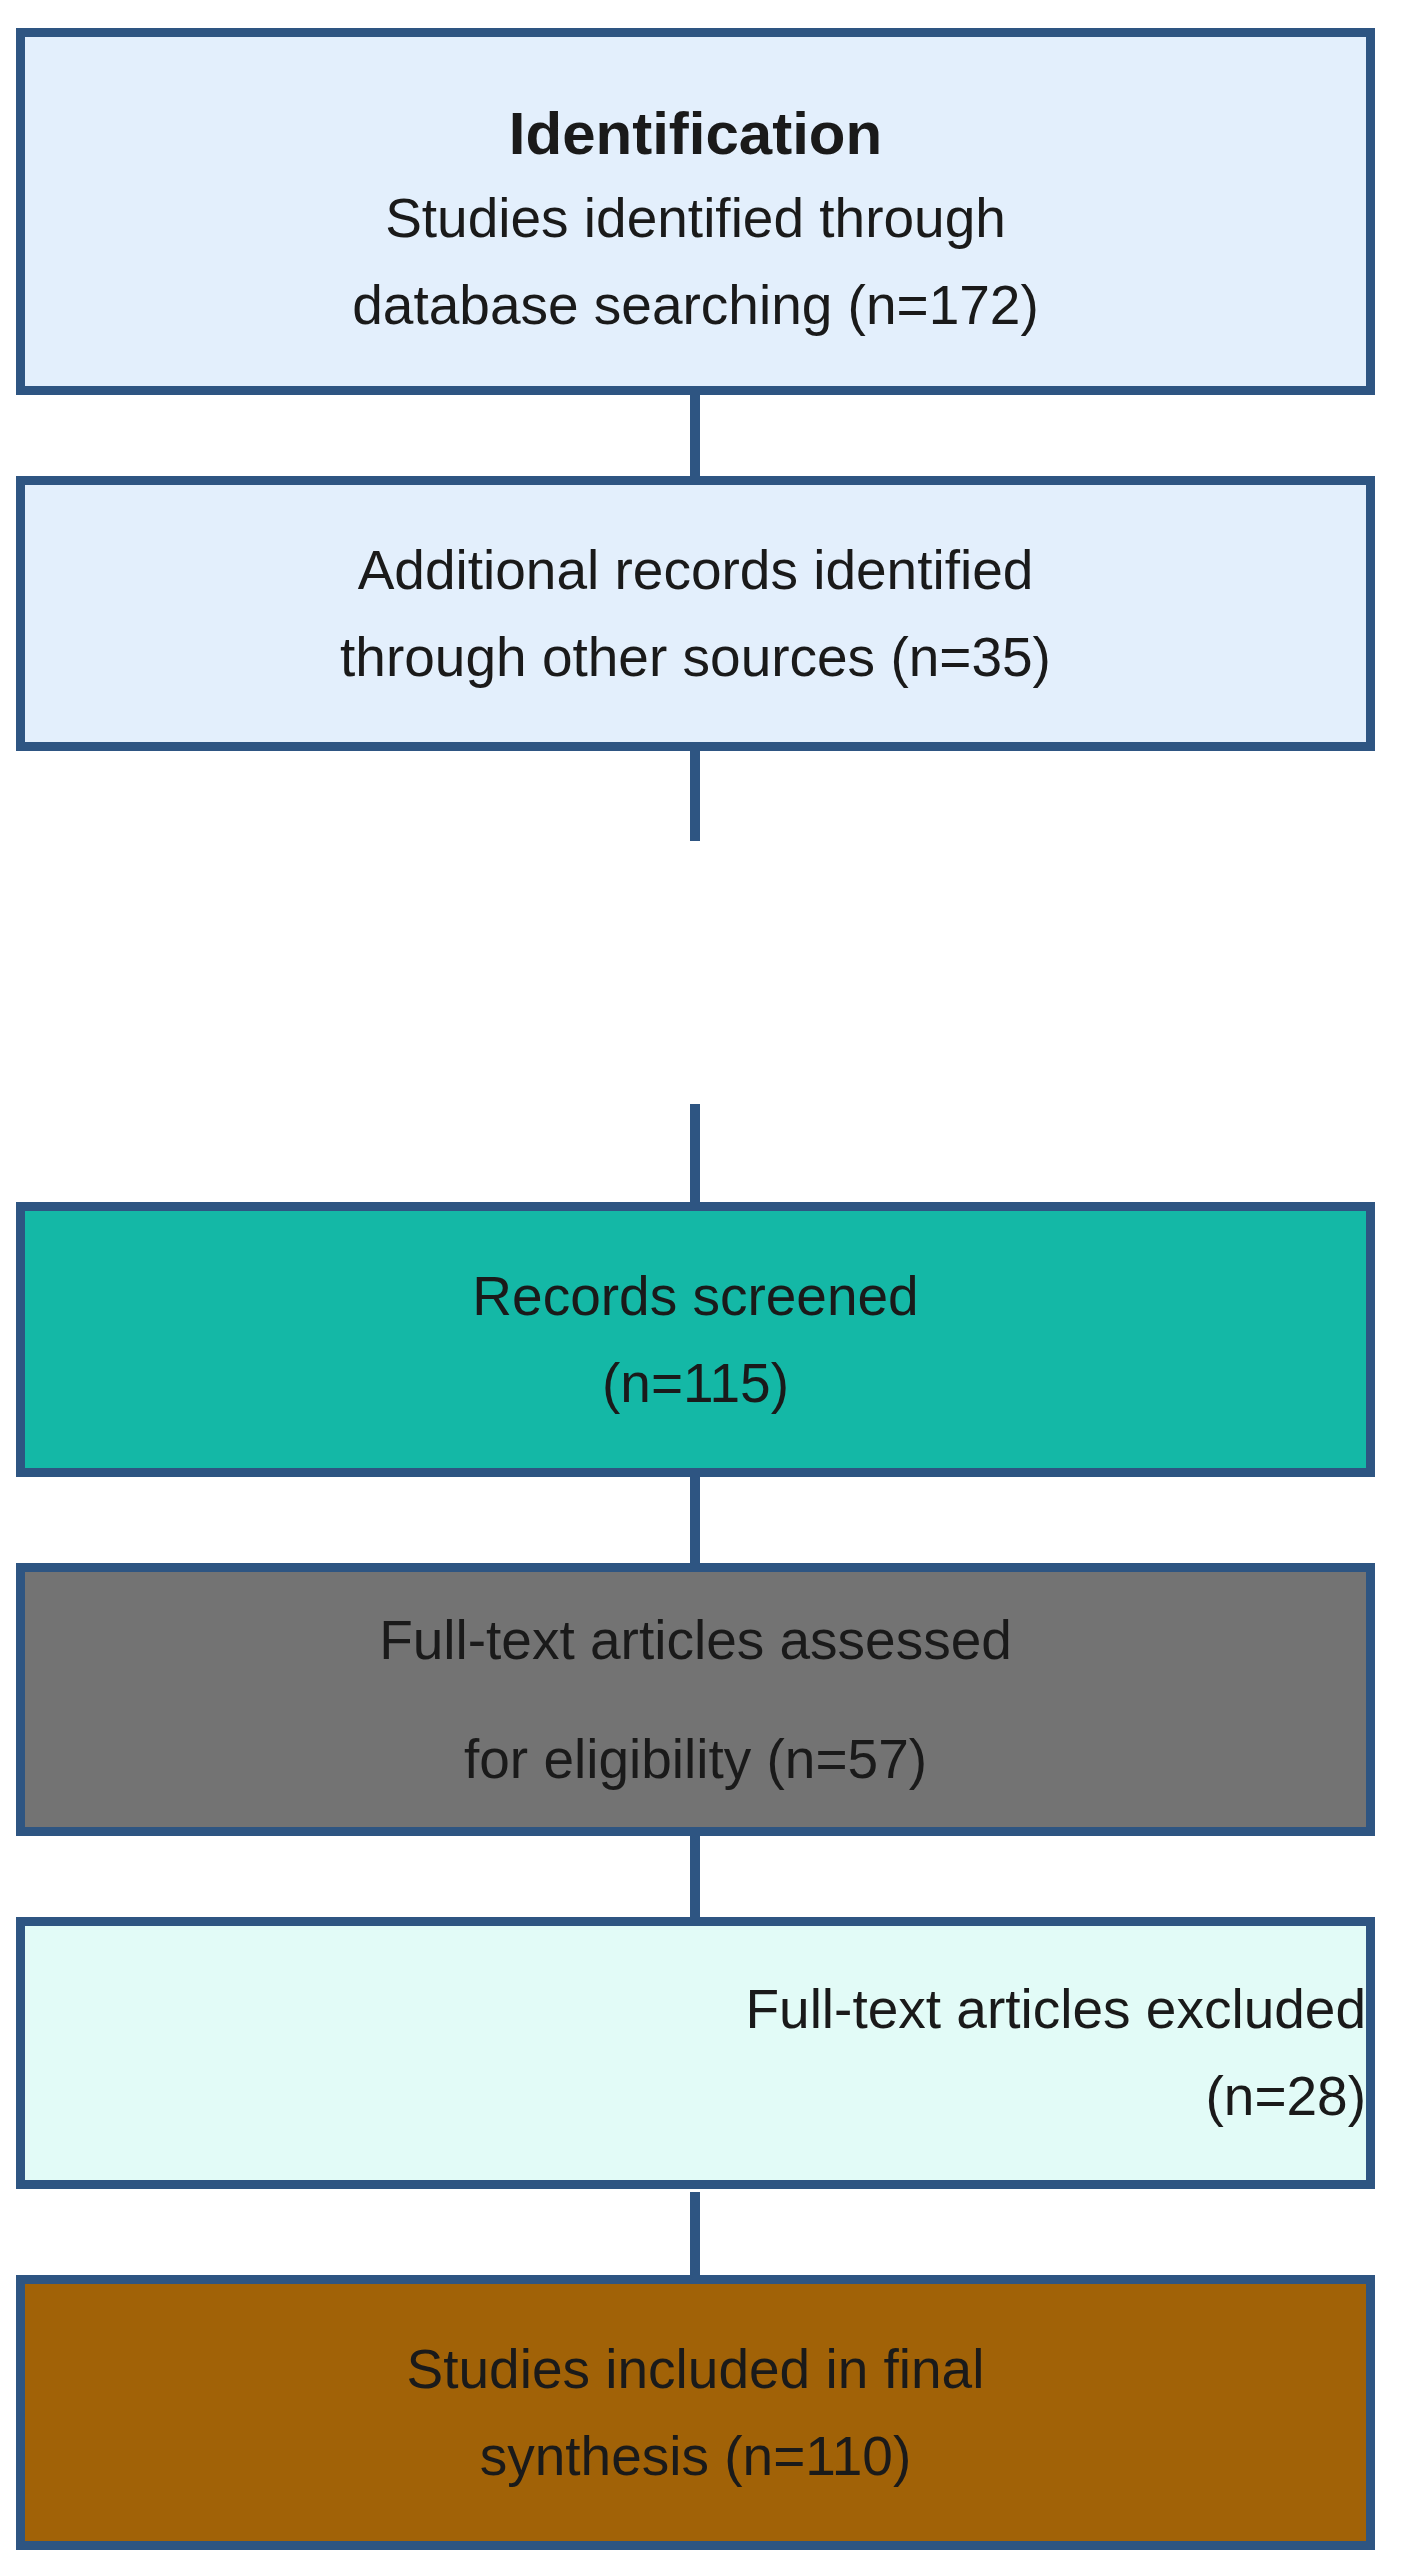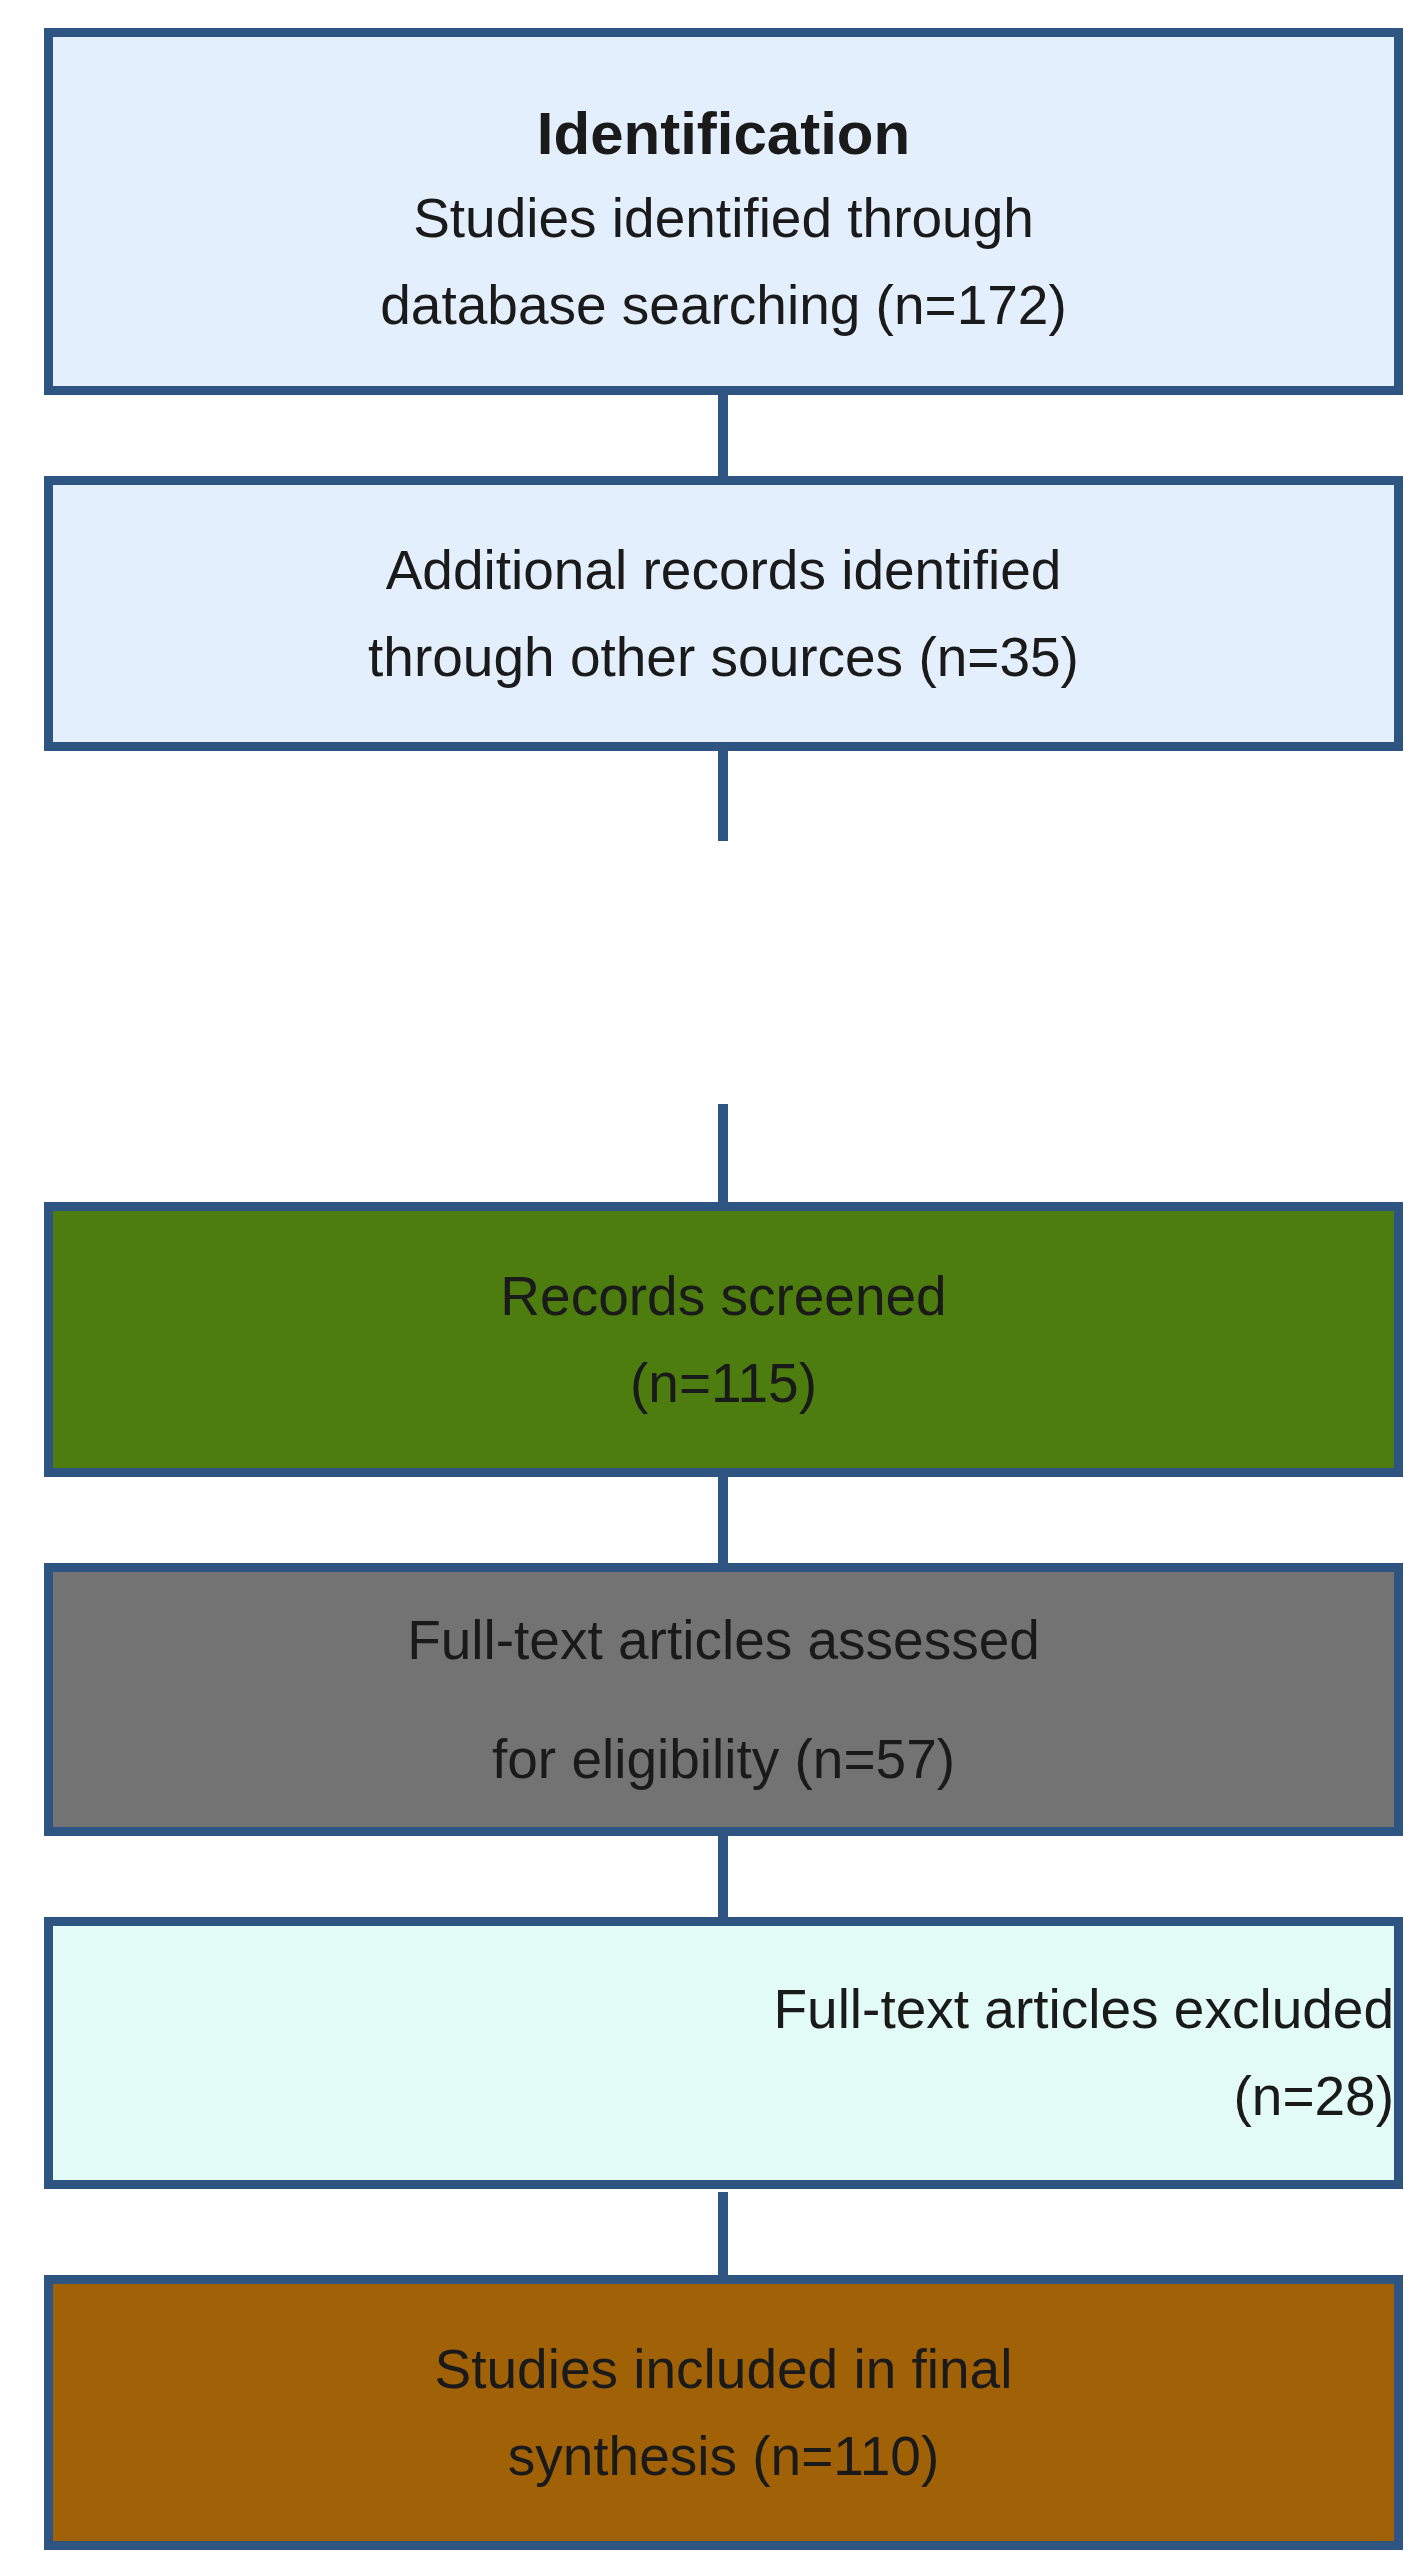--- a/index.html
+++ b/index.html
@@ -10,21 +10,20 @@
   body {
     width: 1405px;
     height: 2576px;
     position: relative;
     font-family: "Liberation Sans", sans-serif;
     color: #1a1a1a;
   }
   .flowchart {
     position: absolute;
     inset: 0;
-    margin-left: 28px;
   }
   .flow-box {
     position: absolute;
     left: 16px;
     width: 1359px;
     box-sizing: border-box;
     border: 9px solid #2e5582;
     display: flex;
     flex-direction: column;
     justify-content: center;
@@ -82,21 +81,21 @@
   <div id="box-2" class="flow-box fill-blue" style="background-color: rgb(227, 239, 252);">
     <span class="box-line">Additional records identified</span>
     <span class="box-line">through other sources (n=35)</span>
   </div>
 
   <div id="conn-2" class="connector"></div>
 
 
   <div id="conn-3" class="connector"></div>
 
-  <div id="box-4" class="flow-box fill-blue" style="background-color: #4d7c0f;">
+  <div id="box-4" class="flow-box fill-blue" style="background-color: #14b8a6;">
     <span class="box-line">Records screened</span>
     <span class="box-line">(n=115)</span>
   </div>
 
   <div id="conn-4" class="connector"></div>
 
   <div id="box-5" class="flow-box fill-cyan" style="background-color: #737373; gap: 32px;">
     <span class="box-line">Full-text articles assessed</span>
     <span class="box-line">for eligibility (n=57)</span>
   </div>

